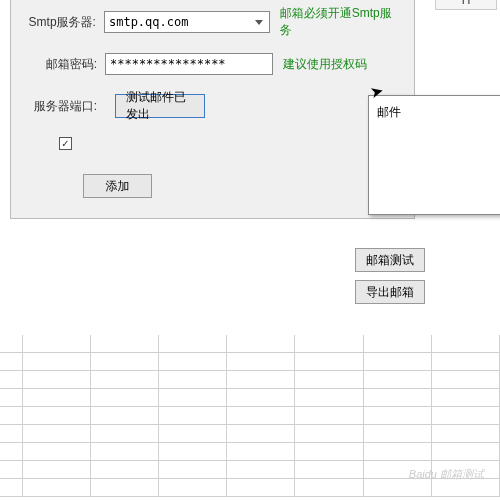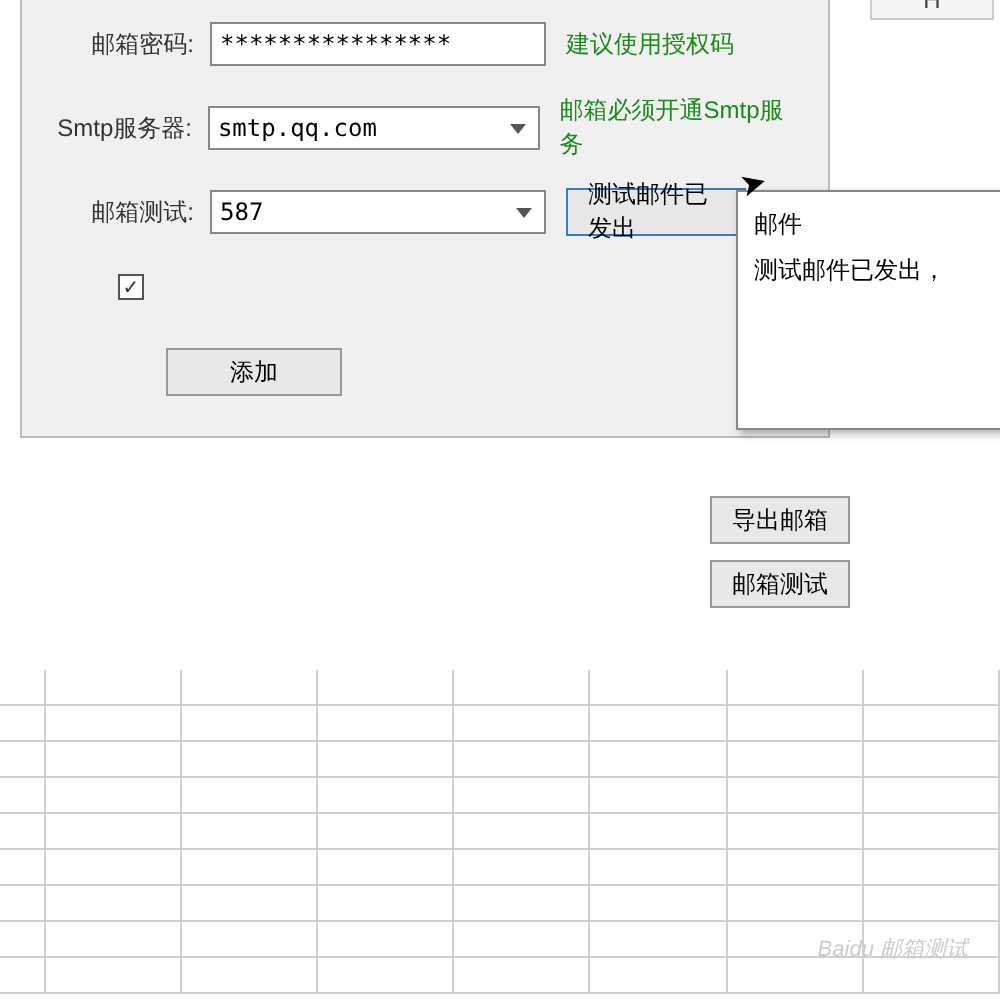--- a/index.html
+++ b/index.html
@@ -85,21 +85,21 @@
       justify-content: center;
       font-size: 10px;
       color: #333;
       background: #fff;
     }
     .dialog-buttons {
       display: flex;
       justify-content: space-between;
       padding: 0 30px 10px 60px;
     }
-    .dialog-buttons .btn { width: 88px; }
+    .dialog-buttons .btn { width: 69px; }
     .panel-buttons {
       position: absolute;
       left: 355px;
       top: 248px;
       display: flex;
       flex-direction: column;
       gap: 8px;
     }
     .panel-buttons .btn { width: 70px; }
     .popup {
@@ -107,21 +107,21 @@
       left: 368px;
       top: 95px;
       width: 140px;
       height: 120px;
       background: #fff;
       border: 1px solid #888;
       box-shadow: 2px 2px 4px rgba(0,0,0,0.3);
       padding: 8px;
     }
     .popup-title {
-      margin-bottom: 6px;
+      margin-bottom: 20px;
     }
     .grid {
       position: absolute;
       left: 0;
       top: 335px;
       width: 500px;
     }
     .grid-row {
       display: flex;
       height: 18px;
@@ -162,54 +162,52 @@
     }
   </style>
 </head>
 <body>
 
 <div class="col-header">H</div>
 
 <div class="dialog">
 
   <div class="row">
+    <div class="label">Smtp服务器:</div>
+    <div class="field combo">smtp.qq.com</div>
+    <div class="hint">邮箱必须开通Smtp服务</div>
+  </div>
+
+  <div class="row">
     <div class="label">邮箱密码:</div>
     <div class="field">****************</div>
     <div class="hint">建议使用授权码</div>
   </div>
 
   <div class="row">
-    <div class="label">Smtp服务器:</div>
-    <div class="field combo">smtp.qq.com</div>
-    <div class="hint">邮箱必须开通Smtp服务</div>
-  </div>
-
-  <div class="row">
-    <div class="label">邮箱测试:</div>
-    <div class="field combo">587</div>
+    <div class="label">服务器端口:</div>
     <div class="btn btn-blue-border" style="margin-left:10px;width:90px">测试邮件已发出</div>
   </div>
 
   <div class="checkbox-row">
     <span class="checkbox">✓</span>
   </div>
 
   <div class="dialog-buttons">
     <div class="btn">添加</div>
   </div>
 </div>
 
 <div class="panel-buttons">
+  <div class="btn">邮箱测试</div>
   <div class="btn">导出邮箱</div>
-  <div class="btn">邮箱测试</div>
 </div>
 
 <div class="popup">
   <div class="popup-title">邮件</div>
-  <div>测试邮件已发出，</div>
 </div>
 
 <div class="cursor">➤</div>
 
 <div class="grid" id="grid">
     <div class="grid-row">
       <div class="grid-cell" style="width: 24px;"></div>
       <div class="grid-cell" style="width: 72px;"></div>
       <div class="grid-cell" style="width: 72px;"></div>
       <div class="grid-cell" style="width: 72px;"></div>

